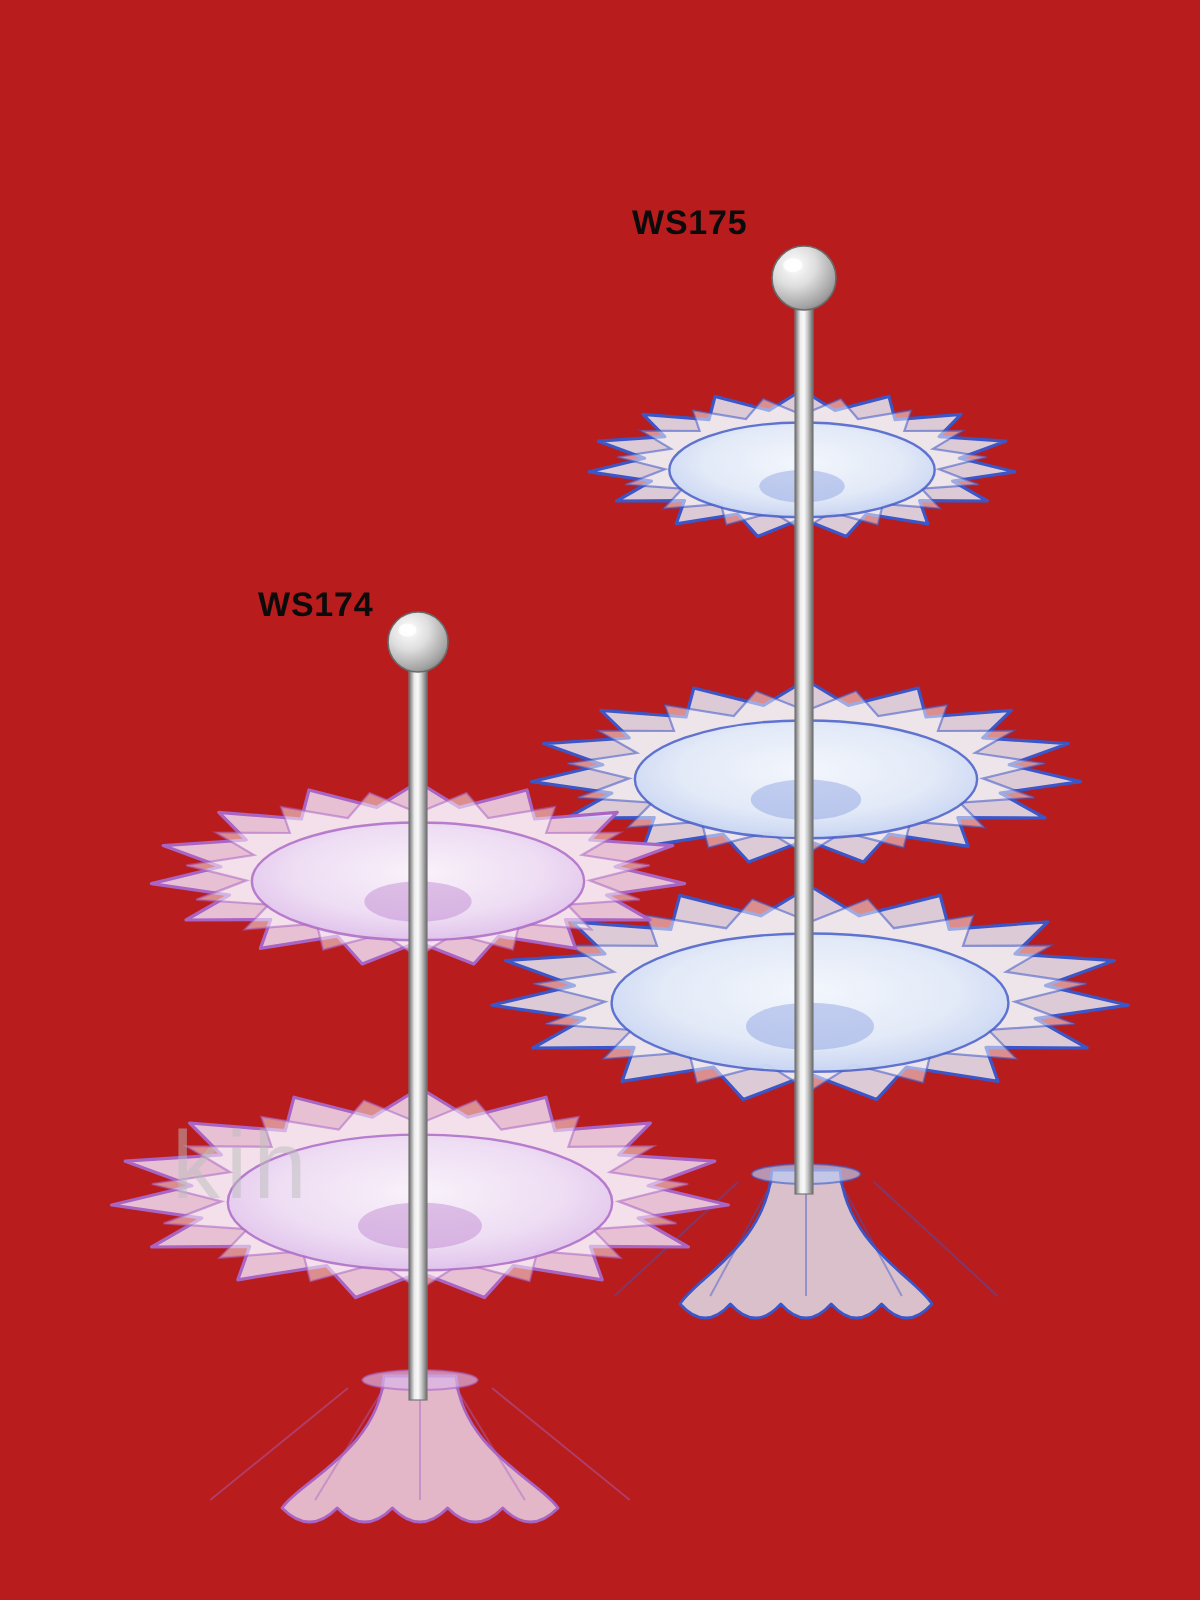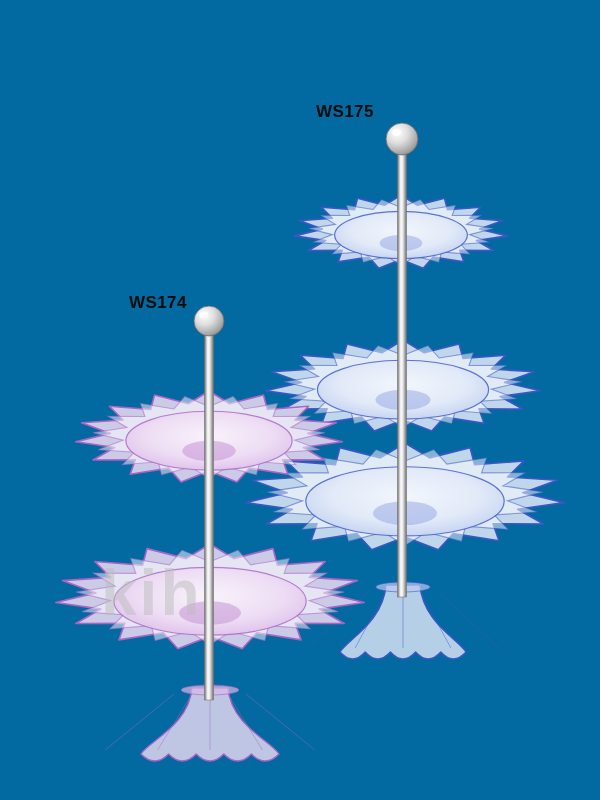--- a/index.html
+++ b/index.html
@@ -1,31 +1,31 @@
 <!DOCTYPE html>
 <html><head>
 <meta charset="utf-8">
 <style>
   * { margin:0; padding:0; box-sizing:border-box; }
   html,body { background:#ffffff; font-family:"Liberation Sans", sans-serif; }
   .stage {
     position:relative; width:600px; height:800px;
-    background:#0369a1; overflow:hidden;
+    background:#b91c1c; overflow:hidden;
   }
   svg.scene { position:absolute; left:0; top:0; }
   .code-label {
     position:absolute; font-weight:bold; font-size:17px;
     color:#0b0b0b; letter-spacing:0.4px;
   }
   #label-ws175 { left:316px; top:102px; }
   #label-ws174 { left:109px; top:293px;margin-left:20px; }
   .watermark {
-    position:absolute; left:101px; top:556px;
-    font-size:64px; color:#bdbdbd; opacity:0.5;
-    letter-spacing:3px; font-weight:bold;
+    position:absolute; left:86px; top:556px;
+    font-size:48px; color:#bdbdbd; opacity:0.5;
+    letter-spacing:3px; font-weight:normal;
   }
 </style>
 </head>
 <body>
 
 <div class="stage">
 
   <svg id="scene" class="scene" width="600" height="800" viewBox="0 0 600 800">
       <defs>
         <linearGradient id="metal" x1="0" y1="0" x2="1" y2="0">

